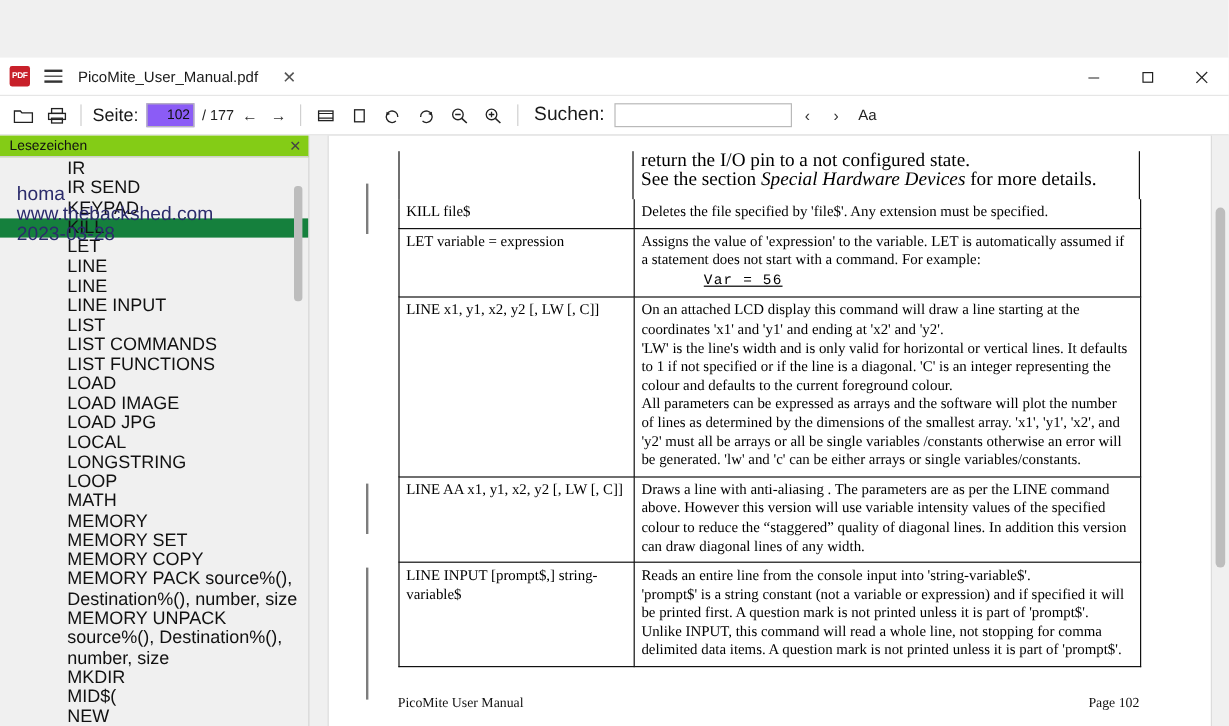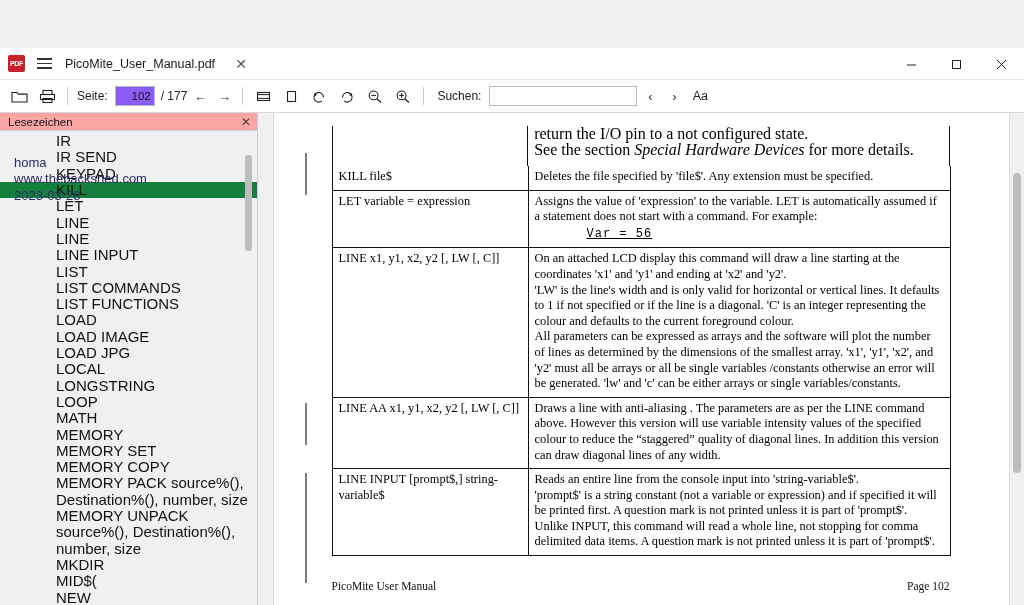--- a/index.html
+++ b/index.html
@@ -90,33 +90,33 @@
     color: #1a1a1a;
   }
   .tb-btn {
     width: 26px; height: 24px;
     display: flex; align-items: center; justify-content: center;
     color: #222;
   }
   .tb-sep {
     width: 1px; height: 18px; background: #d0d0d0; margin: 0 5px;
   }
-  .tb-label { margin: 0 5px 0 2px; font-size: 12px; }
+  .tb-label { margin: 0 5px 0 2px; font-size: 15px; }
   .page-input {
     width: 40px; height: 20px;
     border: 1px solid #b9b9b9;
     font-size: 11.5px;
     text-align: right;
     padding: 0 3px;
     background: #8b5cf6;
     color: #111;
     font-family: "Liberation Sans", sans-serif;
   }
   .page-total { margin-left: 4px; font-size: 12px; color: #222; }
-  .search-label { margin-left: 6px; margin-right: 6px; font-size: 12px; }
+  .search-label { margin-left: 6px; margin-right: 6px; font-size: 16px; }
   .search-input {
     width: 148px; height: 20px;
     border: 1px solid #b9b9b9;
     background: #fff;
     font-size: 11.5px;
     padding: 0 4px;
     font-family: "Liberation Sans", sans-serif;
   }
   .arrow-btn {
     width: 22px; height: 24px;
@@ -144,21 +144,21 @@
   }
   .sidebar-header {
     height: 20px;
     display: flex;
     align-items: center;
     justify-content: space-between;
     padding: 0 6px 0 8px;
     font-size: 11.5px;
     color: #111;
     border-bottom: 1px solid #cfcfcf;
-    background: #fca5a5;
+    background: #84cc16;
   }
   .sidebar-close { font-size: 12px; color: #444; }
   .sidebar-list {
     flex: 1 1 auto;
     overflow: hidden;
     position: relative;
     padding-top: 2px;
   }
   .bm {
     font-size: 15px;
@@ -166,21 +166,21 @@
     line-height: 16.3px;
     padding-left: 56px;
     white-space: nowrap;
     height: 16.3px;
   }
   .bm.lvl0 { padding-left: 56px; }
   .bm.selected { background: #15803d; }
   .watermark {
     position: absolute;
     left: 14px; top: 24px;
-    font-size: 13px;
+    font-size: 16px;
     color: #2b2b6b;
     line-height: 16.3px;
     pointer-events: none;
   }
   .watermark div:nth-child(2) { color: #2b2b6b; }
   .sb-scrollbar {
     position: absolute;
     right: 5px; top: 24px;
     width: 7px; height: 96px;
     background: #bdbdbd;

